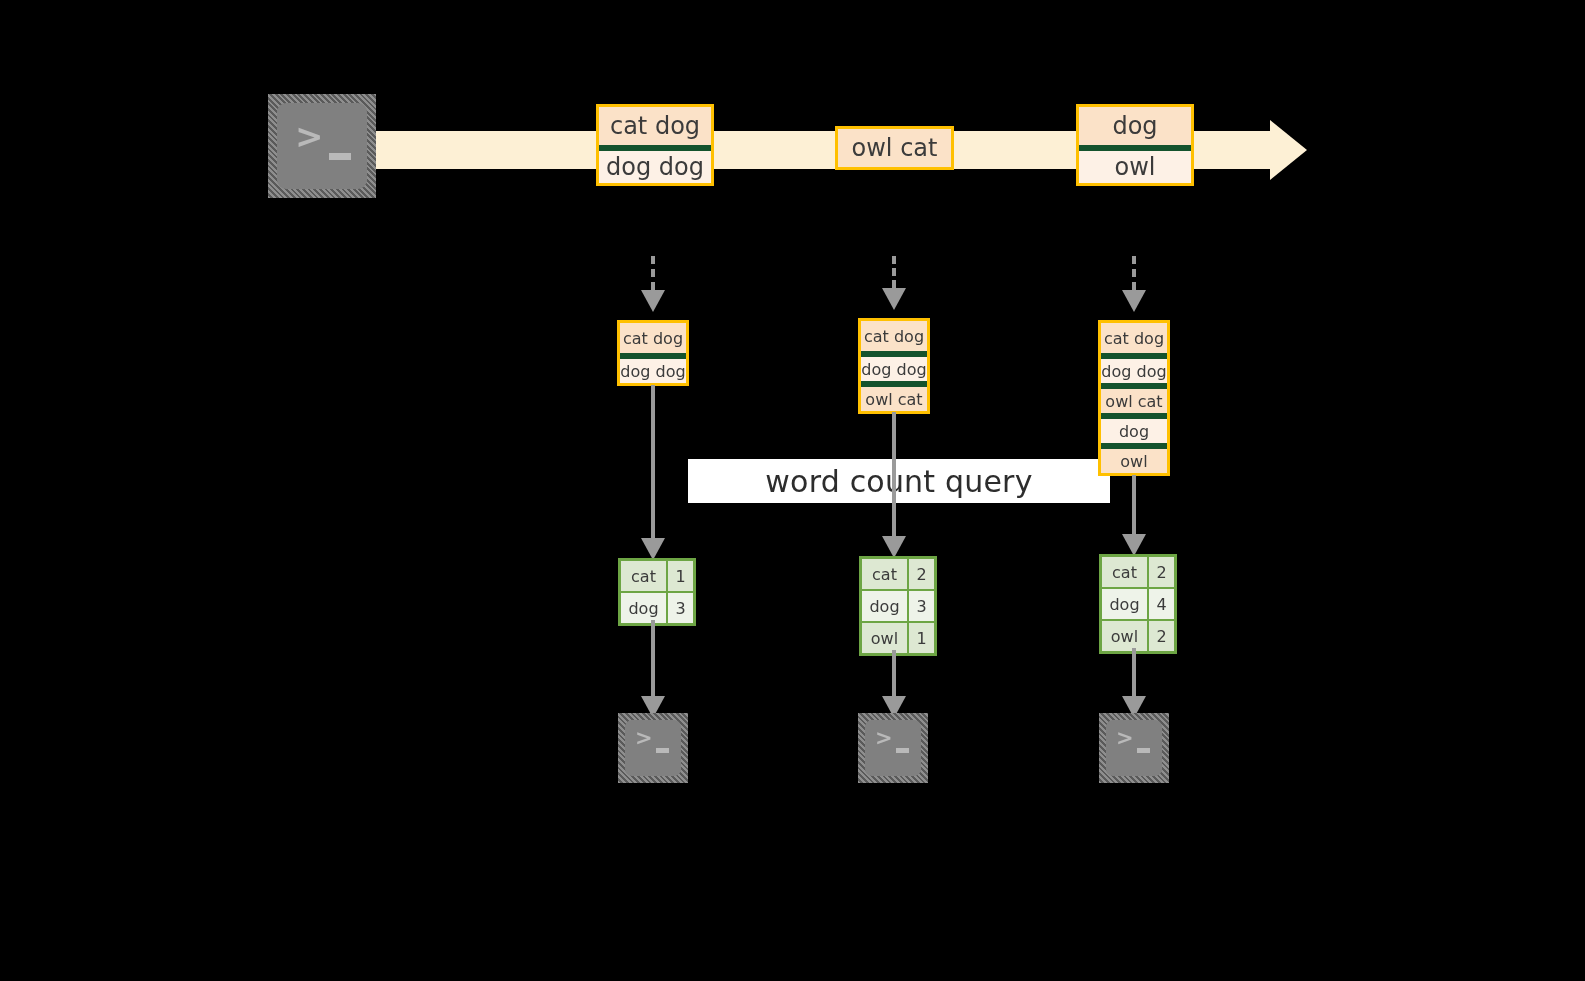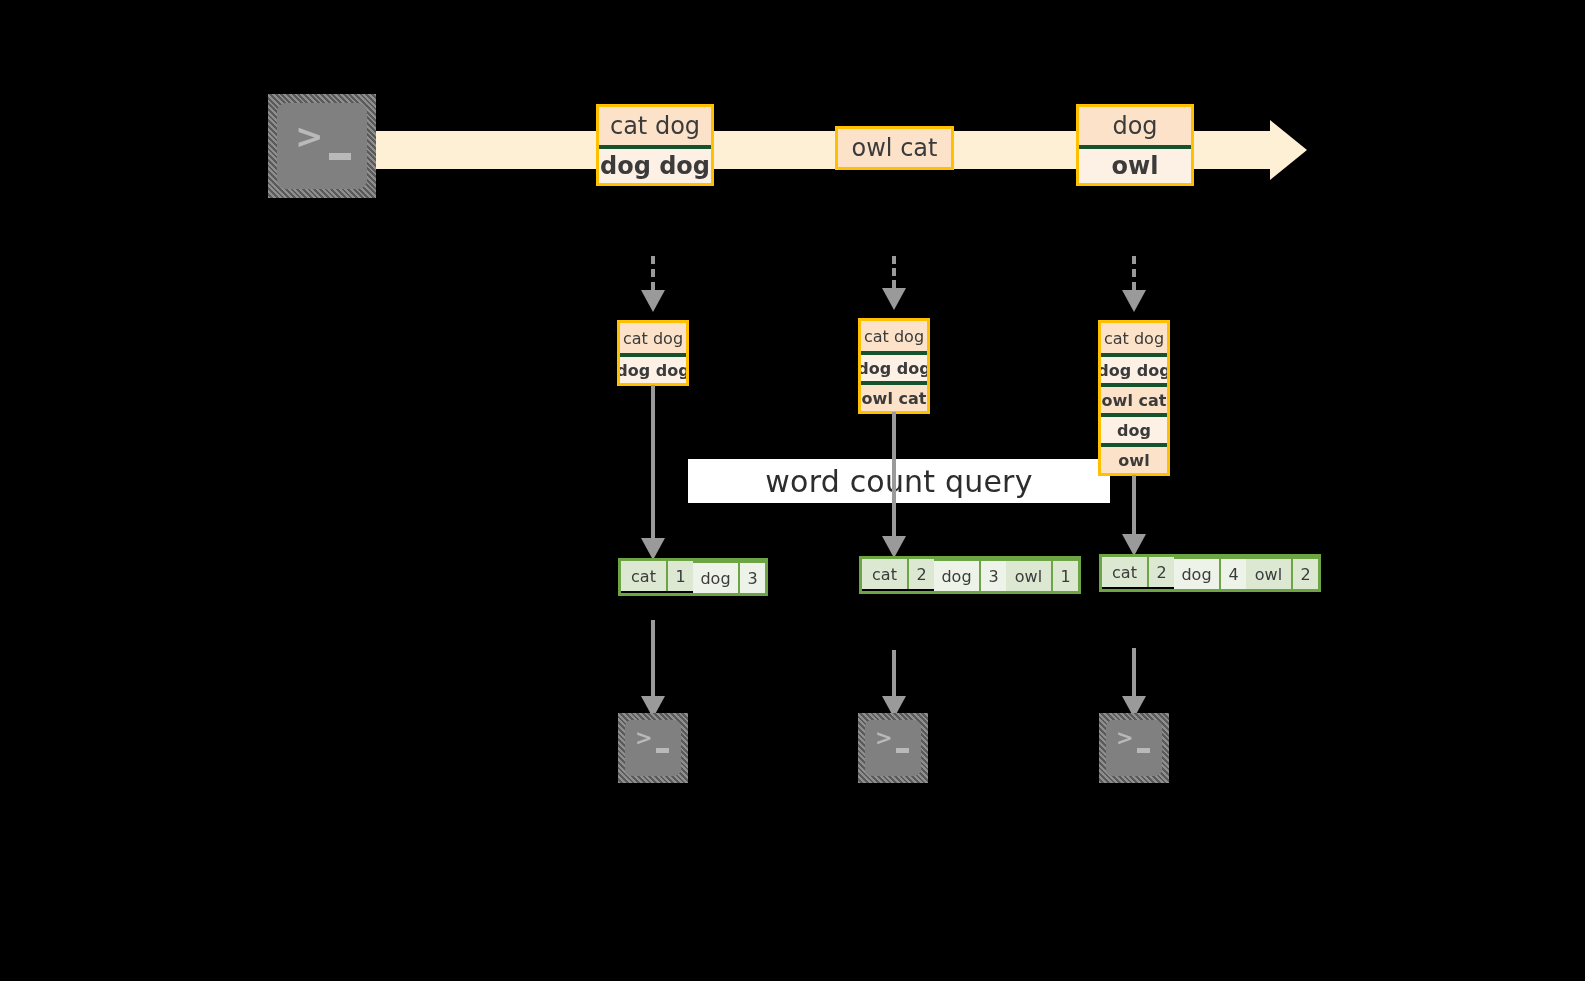--- a/index.html
+++ b/index.html
@@ -81,34 +81,34 @@
     color: #3b3b3b;
     display: flex;
     align-items: center;
     justify-content: center;
     text-align: center;
     white-space: nowrap;
     overflow: hidden;
   }
   .rec.shade-a { background: #FBE2C8; }
   .rec.shade-b { background: #FDF1E6; }
-  .rec + .rec { border-top: 4px solid #14532d; font-weight: bold; }
+  .rec + .rec { border-top: 6px solid #14532d; }
 
   
   .rec-group.big .rec { font-size: 24px; height: 38px; }
   
   .rec-group.mini .rec { font-size: 16px; height: 30px; }
 
   
   .res-group {
     position: absolute;
     box-sizing: border-box;
     border: 3px solid #6DA544;
     display: flex;
-    flex-direction: row;
+    flex-direction: column;
   }
   .res-row {
     display: flex;
     height: 30px;
   }
   .res-row + .res-row { border-top: 2px solid #6DA544; }
   .res-cell {
     box-sizing: border-box;
     font-size: 16px;
     color: #3b3b3b;

